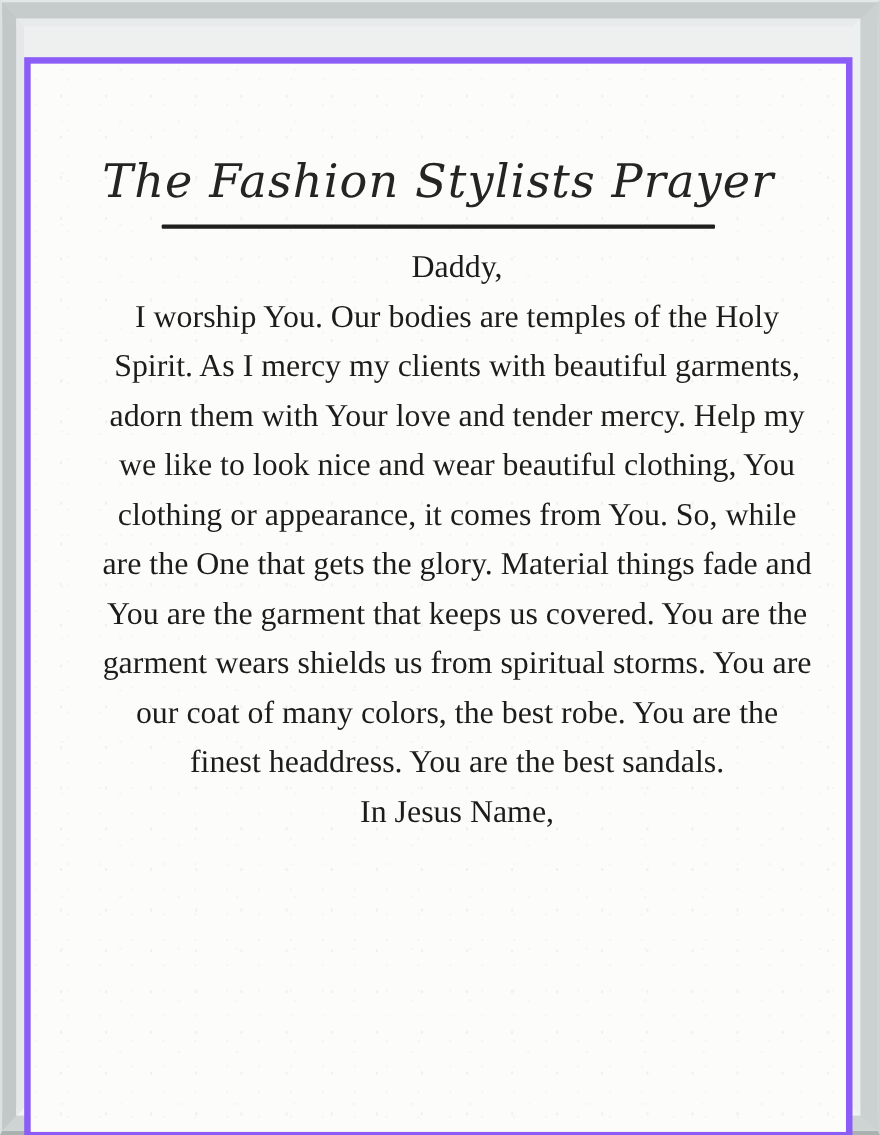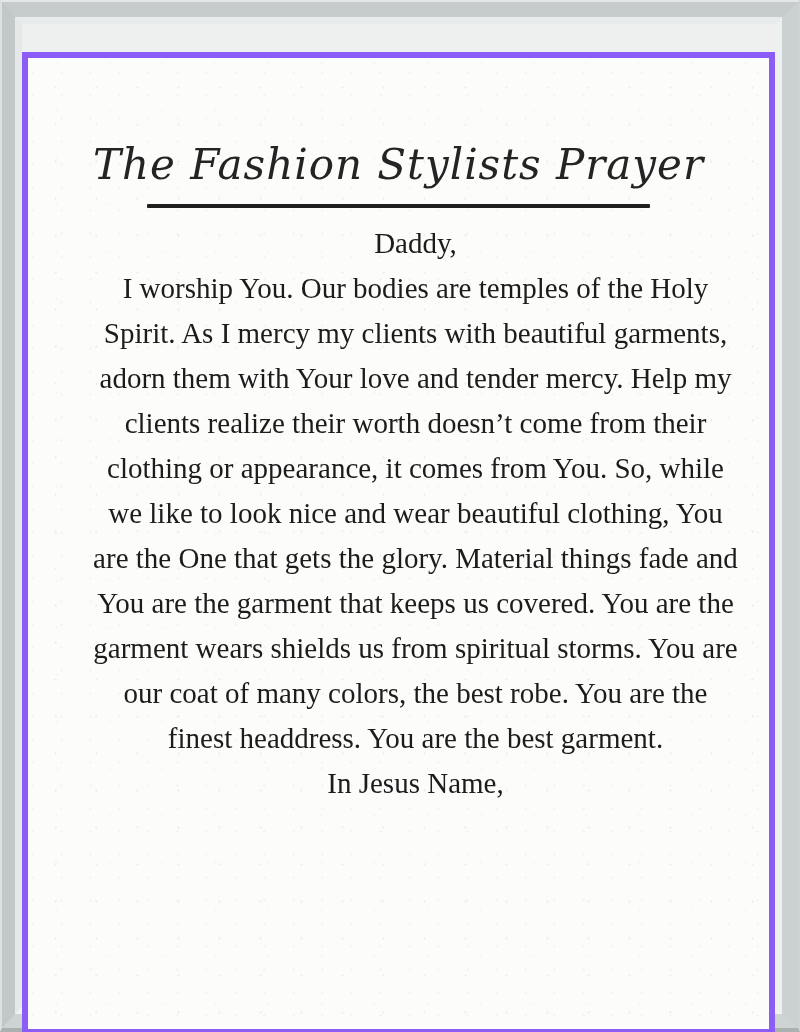--- a/index.html
+++ b/index.html
@@ -116,28 +116,27 @@
         <div class="paper">
 
           <h1 class="title">The Fashion Stylists Prayer</h1>
           <div class="title-rule"></div>
 
           <div class="prayer">
             <div class="prayer-line">Daddy,</div>
             <div class="prayer-line">I worship You. Our bodies are temples of the Holy</div>
             <div class="prayer-line">Spirit. As I mercy my clients with beautiful garments,</div>
             <div class="prayer-line">adorn them with Your love and tender mercy. Help my</div>
-            <div class="prayer-line">clients realize their worth doesn’t come from their</div>
+            <div class="prayer-line">we like to look nice and wear beautiful clothing, You</div>
             <div class="prayer-line">clothing or appearance, it comes from You. So, while</div>
-            <div class="prayer-line">we like to look nice and wear beautiful clothing, You</div>
             <div class="prayer-line">are the One that gets the glory. Material things fade and</div>
             <div class="prayer-line">You are the garment that keeps us covered. You are the</div>
             <div class="prayer-line">garment wears shields us from spiritual storms. You are</div>
             <div class="prayer-line">our coat of many colors, the best robe. You are the</div>
-            <div class="prayer-line">finest headdress. You are the best garment.</div>
+            <div class="prayer-line">finest headdress. You are the best sandals.</div>
             <div class="prayer-line">In Jesus Name,</div>
           </div>
 
         </div>
       </div>
     </div>
   </div>
 </div>
 
 </body></html>

